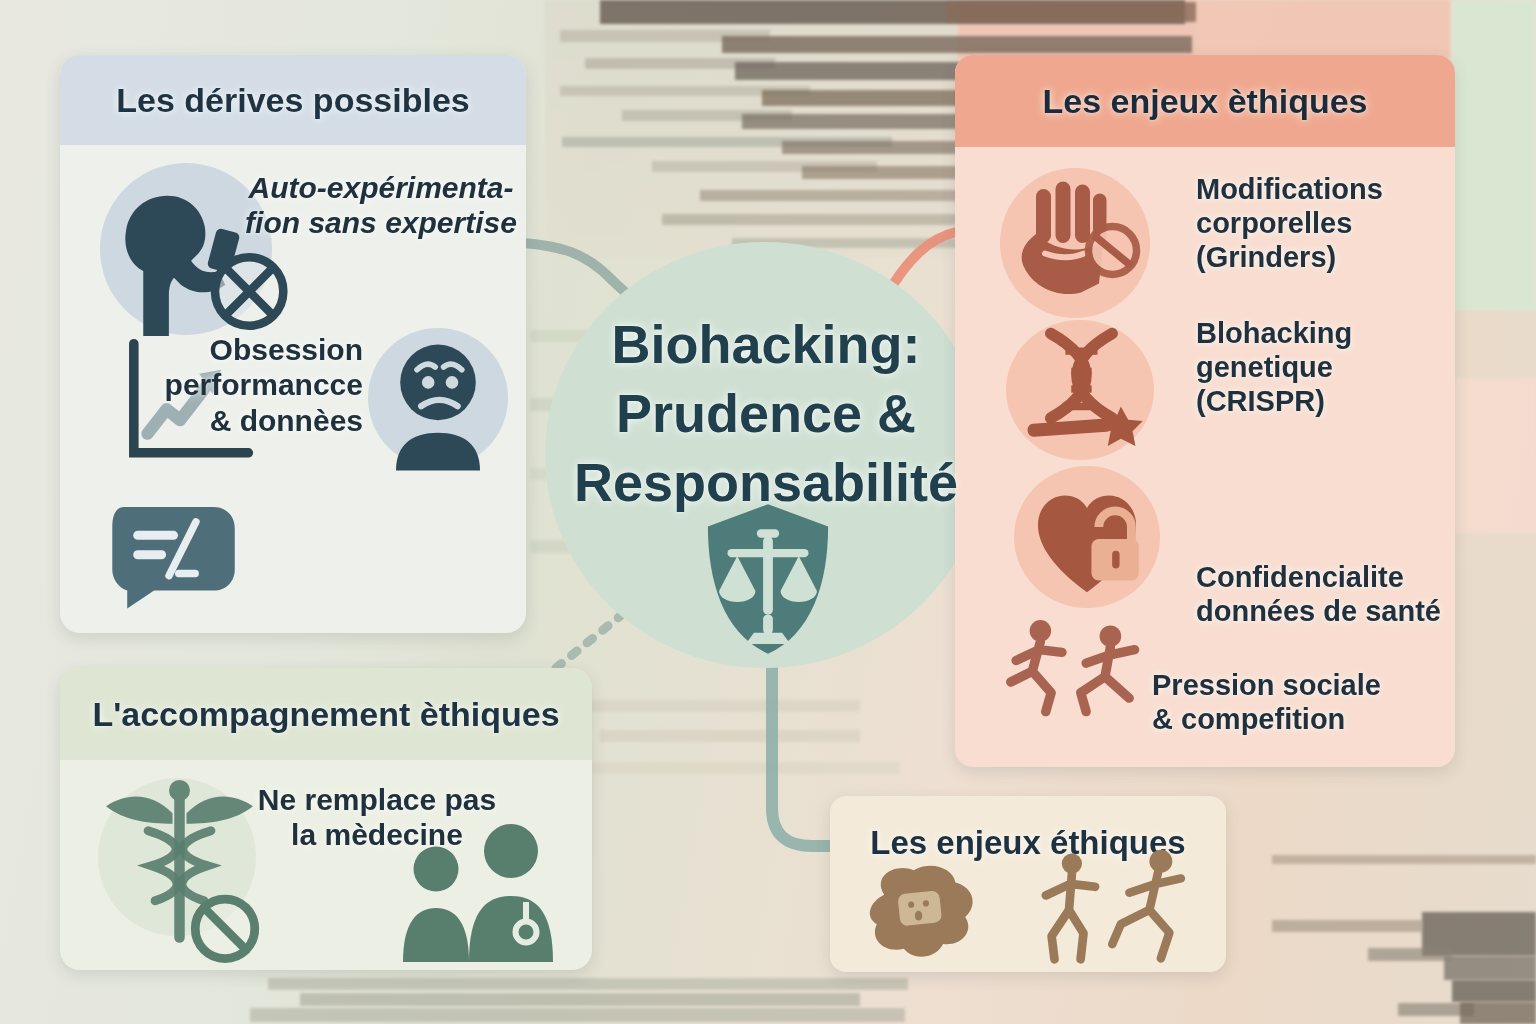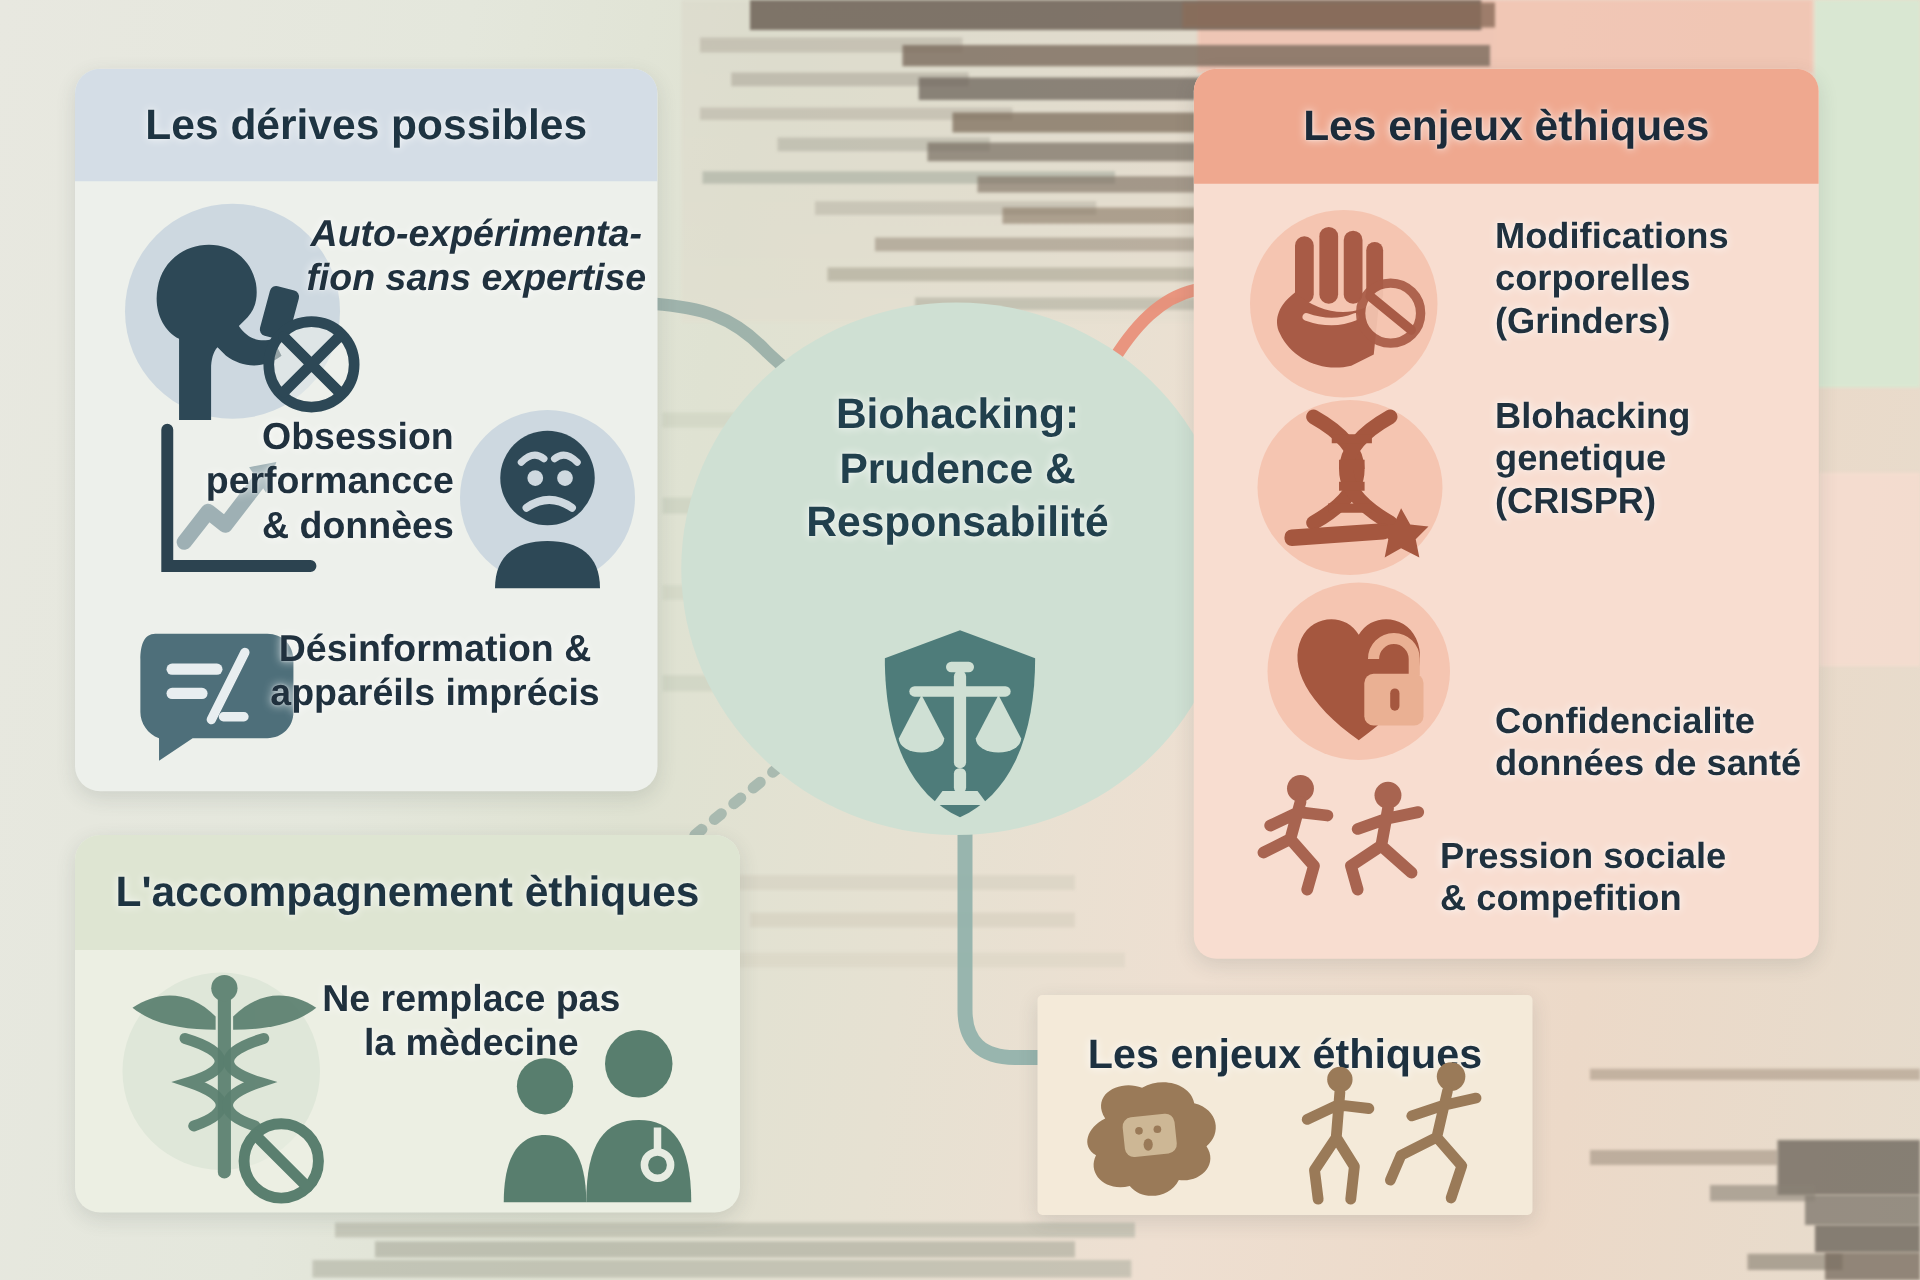--- a/index.html
+++ b/index.html
@@ -20,31 +20,31 @@
     display:flex;align-items:center;justify-content:center;
     font-weight:bold;font-size:34px;color:#1e3442;text-align:center;
   }
   .halo{text-shadow:0 0 8px rgba(255,255,255,.85),0 0 2px rgba(255,255,255,.6);}
   #p-derives{left:60px;top:55px;width:466px;height:578px;background:#edf0eb;}
   #p-derives .panel-header{height:90px;background:#d4dde6;}
   #p-medical{left:60px;top:668px;width:532px;height:302px;background:#ecefe3;}
   #p-medical .panel-header{height:92px;background:#dee5d2;}
   #p-ethique{left:955px;top:55px;width:500px;height:712px;background:#f8ddd0;border-radius:18px;}
   #p-ethique .panel-header{height:92px;background:#efa88f;color:#1c2b3a;}
-  #p-bottom{left:830px;top:796px;width:396px;height:176px;background:#f4ead9;border-radius:4px;}
+  #p-bottom{left:830px;top:796px;width:396px;height:176px;background:#f4ead9;border-radius:16px;}
   #p-bottom .panel-header{height:66px;background:transparent;font-size:33px;color:#1d3140;}
   .abs{position:absolute;z-index:5;}
   .label{position:absolute;z-index:5;font-weight:bold;color:#20313e;white-space:pre-line;line-height:1.18;}
   .sz30{font-size:30px;}
   .sz29{font-size:29px;}
   .ta-c{text-align:center;}
   .ta-r{text-align:right;}
   .center-title{
     position:absolute;left:556px;top:310px;width:420px;z-index:5;
-    font-size:34px;font-weight:bold;color:#21404d;text-align:center;line-height:1.28;white-space:pre-line;
+    font-size:54px;font-weight:bold;color:#21404d;text-align:center;line-height:1.28;white-space:pre-line;
   }
   .iconbg{position:absolute;border-radius:50%;z-index:4;}
   .bg-blue{background:#cdd8e0;}
   .bg-pink{background:#f5c5b1;}
   .bg-green{background:#dfe7d9;}
   svg{display:block;width:100%;height:100%;}
 </style>
 </head>
 <body>
 <div class="stage">
@@ -156,22 +156,20 @@
 
   <div class="abs" style="left:103px;top:498px;width:150px;height:112px;">
     <svg viewBox="0 0 100 75">
       <path d="M14 6 H74 C82 6 88 12 88 20 V48 C88 56 82 62 74 62 H34 L16 74 L16 62 C10 60 6 54 6 48 V20 C6 12 8 6 14 6 Z" fill="#4e6f7a"></path>
       <rect x="20" y="22" width="30" height="6" rx="3" fill="#e8eef0"></rect>
       <rect x="20" y="35" width="22" height="6" rx="3" fill="#e8eef0"></rect>
       <path d="M62 16 L44 52" stroke="#e8eef0" stroke-width="5" stroke-linecap="round"></path>
       <rect x="48" y="48" width="16" height="5" rx="2.5" fill="#e8eef0"></rect>
     </svg>
   </div>
-  <div class="label sz30 ta-c halo" style="left:198px;top:502px;width:300px;">Désinformation &amp;
-apparéils imprécis</div>
 
   <div class="panel" id="p-medical">
     <div class="panel-header halo">L'accompagnement èthiques</div>
   </div>
   <div class="iconbg bg-green" style="left:98px;top:778px;width:158px;height:158px;"></div>
   <div class="abs" style="left:92px;top:770px;width:175px;height:195px;">
     <svg viewBox="0 0 100 110">
       <g fill="#5a7f6f" opacity=".92">
         <rect x="47" y="12" width="6" height="86" rx="3"></rect>
         <circle cx="50" cy="11" r="6"></circle>

